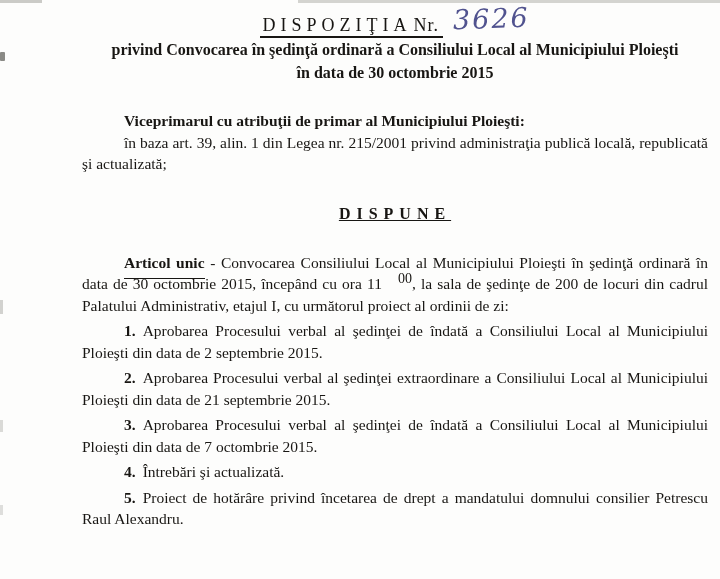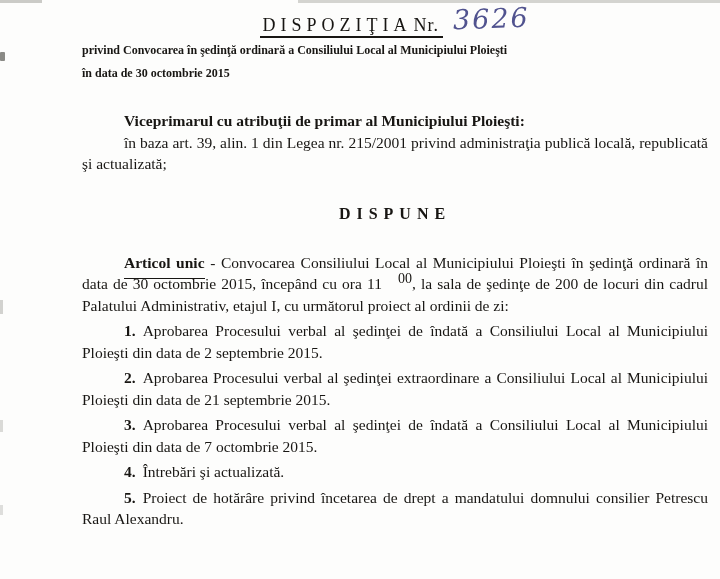--- a/index.html
+++ b/index.html
@@ -55,23 +55,23 @@
     font-size: 27px;
     letter-spacing: 2px;
     color: #51538f;
     transform: rotate(-2deg);
     position: relative;
     top: -3px;
     margin-left: 10px;
   }
 
   .subtitle {
-    text-align: left;
+    text-align: center;
     font-weight: bold;
-    font-size: 12px;
+    font-size: 16px;
     line-height: 20px;
     margin: 3px 0 0 0;
   }
 
   p { margin: 0; }
   .body-par {
     font-size: 15.5px;
     line-height: 21.5px;
     text-align: justify;
     text-indent: 42px;
@@ -84,20 +84,21 @@
     margin-top: 27px;
   }
 
   .dispune {
     text-align: center;
     font-weight: bold;
     font-size: 16px;
     letter-spacing: 6px;
     margin: 28px 0 28px 0;
     line-height: 21px;
+    text-decoration: underline;
   }
 
   .article-label {
     font-weight: bold;
     border-bottom: 1.5px solid #181613;
     padding-bottom: 7px;
   }
   .item { margin-top: 4px; }
   .item-num { font-weight: bold; margin-right: 7px; }
   sup.hours { font-size: 14px; vertical-align: super; line-height: 0; margin-left: 16px; }

